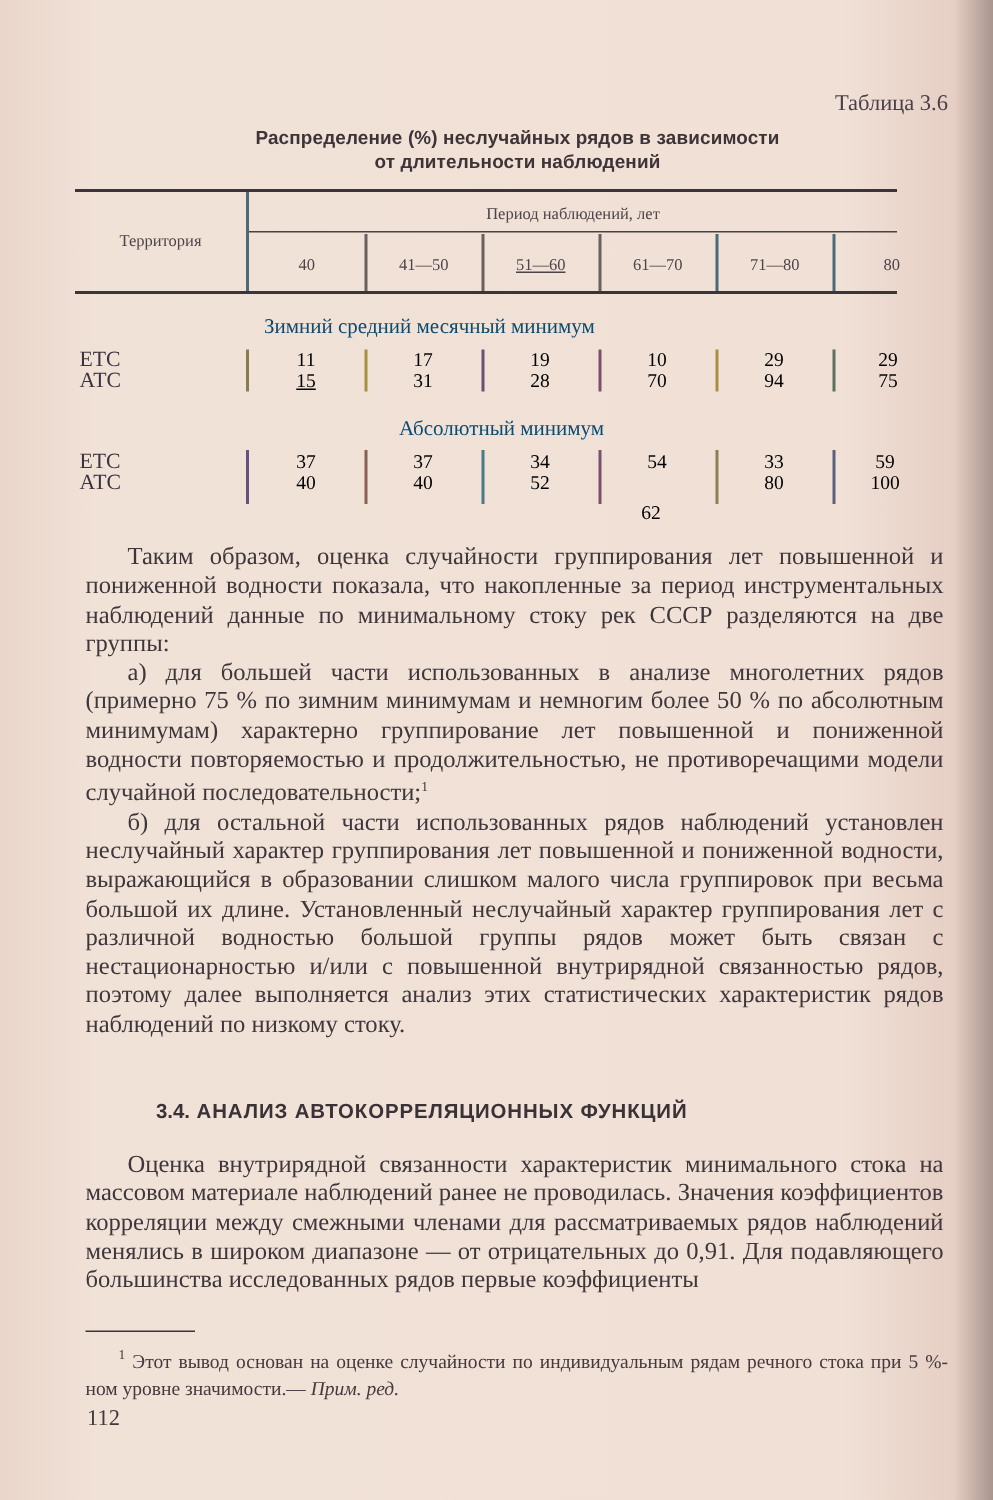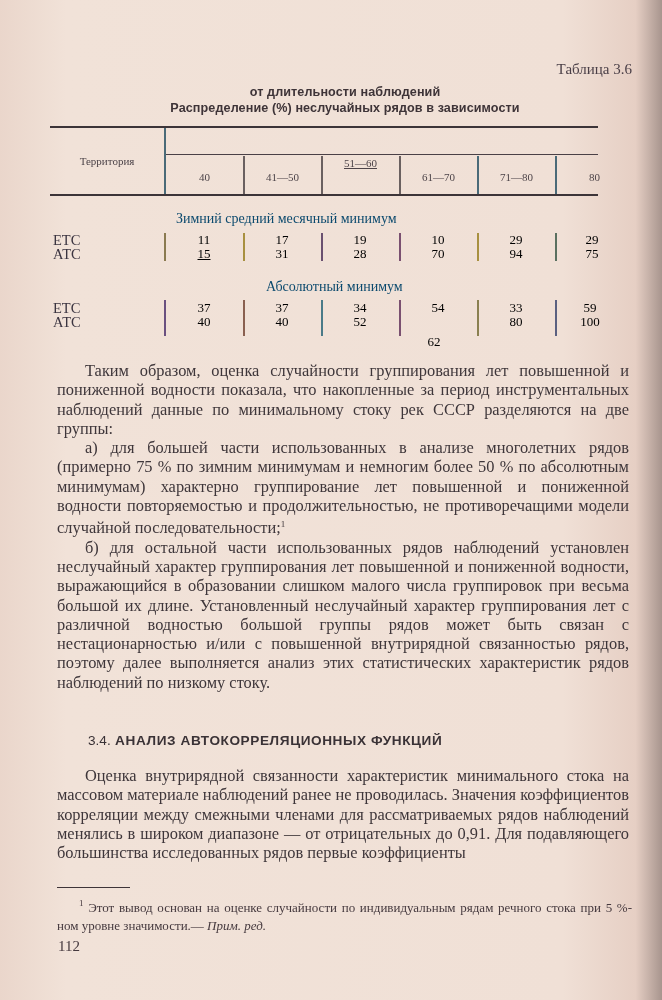--- a/index.html
+++ b/index.html
@@ -33,57 +33,58 @@
       position: absolute; left: 57px; width: 572px;
       font-size: 16.4px; line-height: 19.3px; text-align: justify; color: #3e363a;
     }
     .body-text p { margin: 0; text-indent: 28px; }
     sup { font-size: 9px; vertical-align: 6px; }
     .section-heading {
       position: absolute; left: 88px; top: 733px;
       font-family: "Liberation Sans", "DejaVu Sans", sans-serif;
       font-weight: bold; font-size: 13.6px; color: #3a3236; letter-spacing: 0.6px;
     }
-    .section-heading .num { font-weight: normal; letter-spacing: 0; }
+    .section-heading .num { font-weight: bold; letter-spacing: 0; margin-left: 16px; }
     .footnote-rule { position: absolute; left: 57px; top: 887px; width: 73px; height: 1px; background: #3e3438; }
     .footnote {
       position: absolute; left: 57px; width: 575px; top: 894px;
       font-size: 13px; line-height: 18px; color: #45393e; text-align: justify;
     }
     .footnote i { font-style: italic; }
     .page-number { position: absolute; left: 58px; top: 938px; font-size: 15px; color: #45393e; }
   </style>
 </head>
 <body>
 
 <div class="page">
 
   <div class="table-label">Таблица 3.6</div>
 
   <div class="table-title">
+    <div>Распределение (%) неслучайных рядов в зависимости</div>
     <div>от длительности наблюдений</div>
-    <div>Распределение (%) неслучайных рядов в зависимости</div>
   </div>
 
   <div class="rule-thick" style="top:126px;"></div>
   <div class="rule-thin" style="left:165px; top:154px; width:433px;"></div>
   <div class="rule-thick" style="top:194px; height:1.5px;"></div>
 
   <div class="vline" style="left:164px; top:128px; height:66px; background:#4a6a78;"></div>
   <div class="vline" style="left:243px; top:156px; height:38px; background:#6a6060;"></div>
   <div class="vline" style="left:321px; top:156px; height:38px; background:#6a6060;"></div>
   <div class="vline" style="left:399px; top:156px; height:38px; background:#6a6060;"></div>
   <div class="vline" style="left:477px; top:156px; height:38px; background:#4a6a78;"></div>
   <div class="vline" style="left:555px; top:156px; height:38px; background:#4a6a78;"></div>
 
   <div class="hdr-text" style="left:50px; width:114px; top:155px;">Территория</div>
+  <div class="hdr-text" style="left:166px; width:432px; top:137px;">Период наблюдений, лет</div>
 
   <div class="hdr-text" style="left:166px; width:77px; top:171px;">40</div>
   <div class="hdr-text" style="left:244px; width:77px; top:171px;">41—50</div>
-  <div class="hdr-text" style="left:322px; width:77px; top:157px;text-decoration:underline;">51—60</div>
+  <div class="hdr-text" style="left:322px; width:77px; top:171px;text-decoration:underline;">51—60</div>
   <div class="hdr-text" style="left:400px; width:77px; top:171px;">61—70</div>
   <div class="hdr-text" style="left:478px; width:77px; top:171px;">71—80</div>
   <div class="hdr-text" style="left:556px; width:77px; top:171px;">80</div>
 
   <div class="group-title" style="left:176px; top:211px;">Зимний средний месячный минимум</div>
 
   <div class="rowlabel" style="top:233px;">ЕТС</div>
   <div class="rowlabel" style="top:247px;">АТС</div>
 
   <div class="vline" style="left:164px; top:233px; height:28px; background:#8a7a50;"></div>

